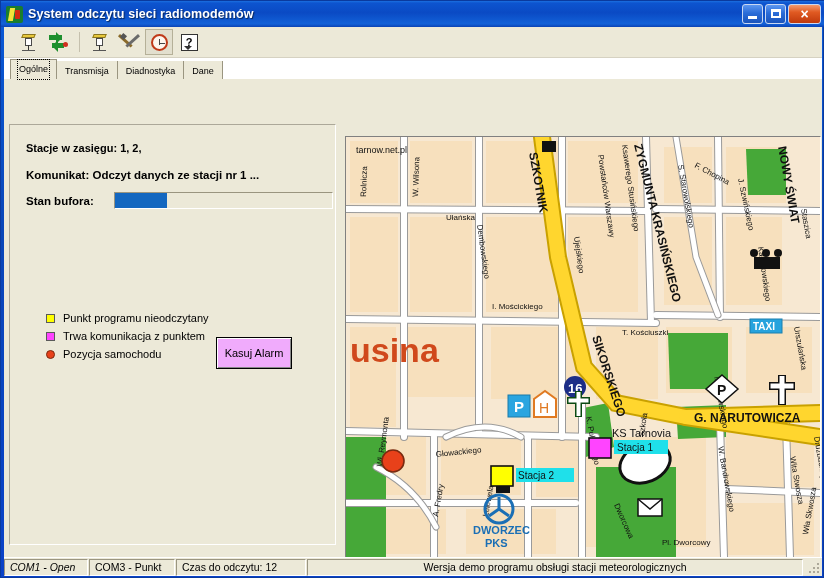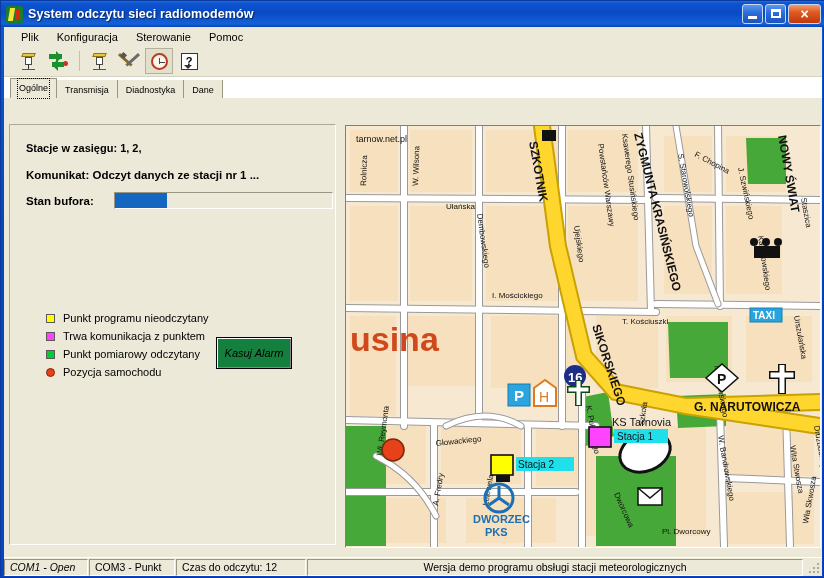--- a/index.html
+++ b/index.html
@@ -157,29 +157,28 @@
   }
   .legend{position:absolute;left:36px;top:185px;}
   .legrow{display:flex;align-items:center;height:16px;margin-bottom:2px;}
   .swatch{
     width:9px;height:9px;border:1px solid #5a5a5a;box-sizing:border-box;margin-right:8px;flex:0 0 auto;
   }
   .swatch.circle{border-radius:50%;border-color:#7a2a10;}
   .legtext{font-size:11px;color:#000;white-space:nowrap;}
   .kasuj{
     position:absolute;left:206px;top:212px;width:76px;height:32px;
-    background:#15803d;font-size:11px;color:#000;cursor:default;
+    background:#f0abfc;font-size:11px;color:#000;cursor:default;
     border:1px solid #000;box-sizing:border-box;
     display:flex;align-items:center;justify-content:center;
     box-shadow:inset 1px 1px 0 #fff, inset -1px -1px 0 #888;
-    font-style:italic;
   }
   
   .mapwrap{
-    position:absolute;left:341px;top:4px;width:476px;height:423px;
+    position:absolute;left:341px;top:15px;width:476px;height:423px;
     border:1px solid #808080;border-right-color:#fff;border-bottom-color:#fff;
     background:#f6ead6;box-sizing:border-box;overflow:hidden;
   }
   .mapsvg{display:block;width:474px;height:421px;}
   
   .statusbar{
     position:absolute;left:0;bottom:0;width:818px;height:19px;
     background:#ece9d8;display:flex;align-items:center;
     border-top:1px solid #fff;box-sizing:border-box;
   }
@@ -216,26 +215,20 @@
             <span class="g"></span>
           </div>
         <div class="wbtn close">
             <span class="g">×</span>
           </div>
       </div>
     </div>
 
     <div class="client">
 
-      <div class="menubar">
-        <div class="menuitem">Plik</div>
-        <div class="menuitem">Konfiguracja</div>
-        <div class="menuitem">Sterowanie</div>
-        <div class="menuitem">Pomoc</div>
-      </div>
 
       <div class="toolbar">
         <div class="tbtn">
           <span class="ico-ant">
             <i class="cap"></i>
               <i class="body"></i>
               <i class="mast"></i>
               <i class="base"></i>
           </span>
         </div>
@@ -289,24 +282,20 @@
           </div>
 
           <div class="legend">
             <div class="legrow">
               <span class="swatch" id="sw0" style="background: rgb(255, 255, 0);"></span>
               <span class="legtext">Punkt programu nieodczytany</span>
             </div>
             <div class="legrow">
               <span class="swatch" id="sw1" style="background: rgb(255, 68, 255);"></span>
               <span class="legtext">Trwa komunikacja z punktem</span>
-            </div>
-            <div class="legrow">
-              <span class="swatch" id="sw2" style="background: rgb(0, 204, 51);"></span>
-              <span class="legtext">Punkt pomiarowy odczytany</span>
             </div>
             <div class="legrow">
               <span class="swatch circle" id="sw3" style="background: rgb(232, 65, 26);"></span>
               <span class="legtext">Pozycja samochodu</span>
             </div>
           </div>
 
           <div class="kasuj">Kasuj Alarm</div>
         </div>
 

